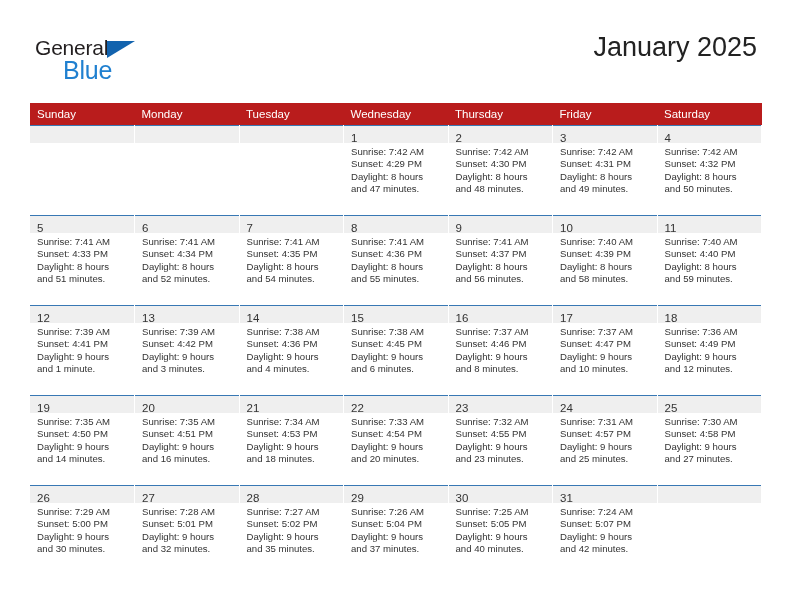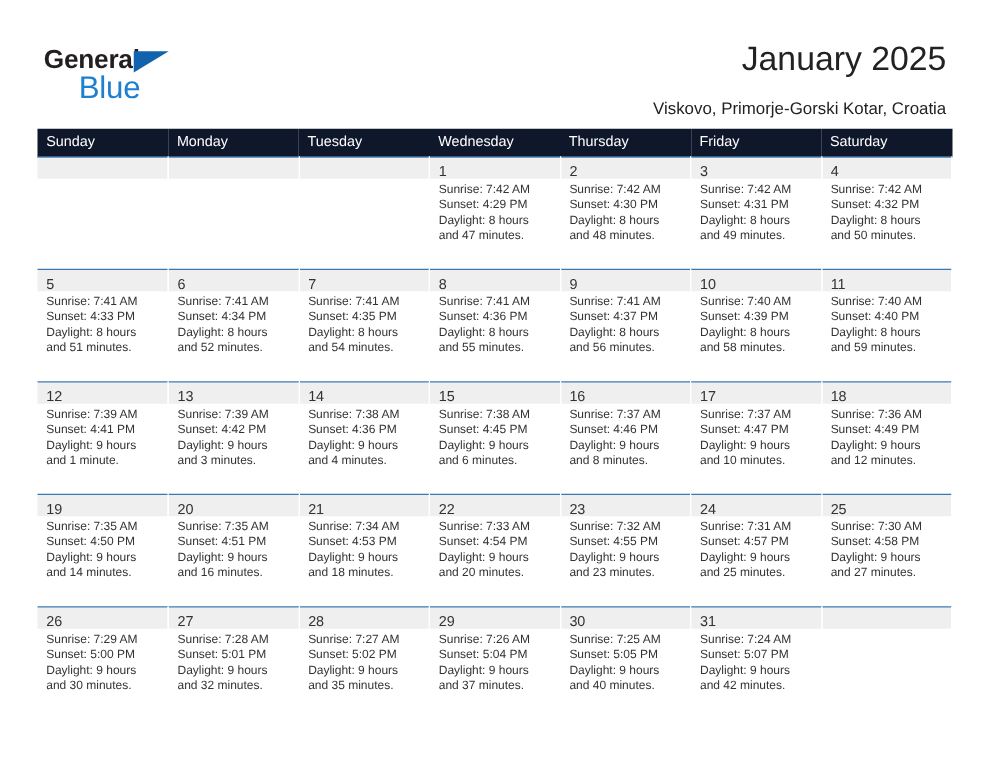--- a/index.html
+++ b/index.html
@@ -37,21 +37,20 @@
     height: 48px;
   }
   .logo-general {
     position: absolute;
     left: 0;
     top: 0;
     font-size: 21px;
     letter-spacing: -0.2px;
     color: #231f20;
     font-family: "Liberation Sans", sans-serif;
-    font-weight: bold;
   }
   .logo-triangle {
     position: absolute;
     left: 72px;
     top: 5px;
     width: 0;
     height: 0;
     border-left: 28px solid #1263ae;
     border-bottom: 17px solid transparent;
   }
@@ -86,21 +85,21 @@
   
   .calendar {
     position: absolute;
     left: 30px;
     top: 103px;
     width: 732px;
     border-collapse: collapse;
     table-layout: fixed;
   }
   .calendar th {
-    background: #0f172a;
+    background: #b91c1c;
     color: #ffffff;
     font-size: 11.5px;
     font-weight: normal;
     text-align: left;
     padding: 4px 0 5px 7px;
     height: 13px;
     border: none;
   }
   .calendar td {
     vertical-align: top;
@@ -144,21 +143,20 @@
 
   <div class="header">
 
     <div class="logo">
       <span class="logo-general">General</span>
       <span class="logo-triangle"></span>
       <span class="logo-blue">Blue</span>
     </div>
 
     <div class="title">January 2025</div>
-    <div class="subtitle">Viskovo, Primorje-Gorski Kotar, Croatia</div>
 
   </div>
 
   <table class="calendar">
     <thead>
       <tr>
           <th>Sunday</th>
           <th>Monday</th>
           <th>Tuesday</th>
           <th>Wednesday</th>

